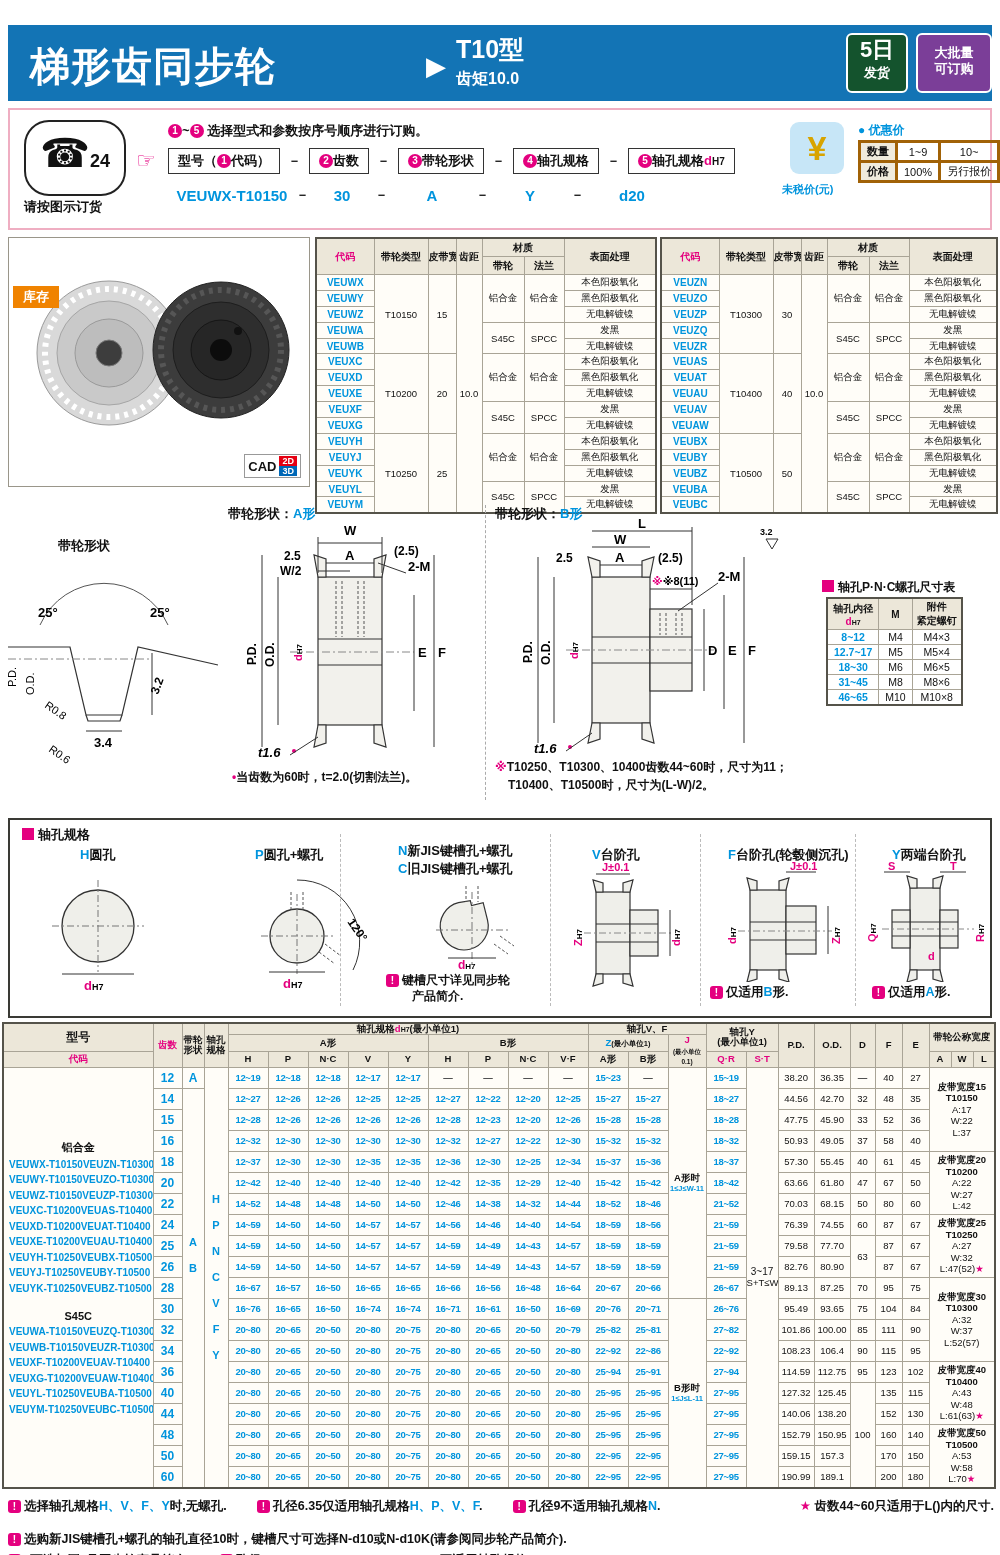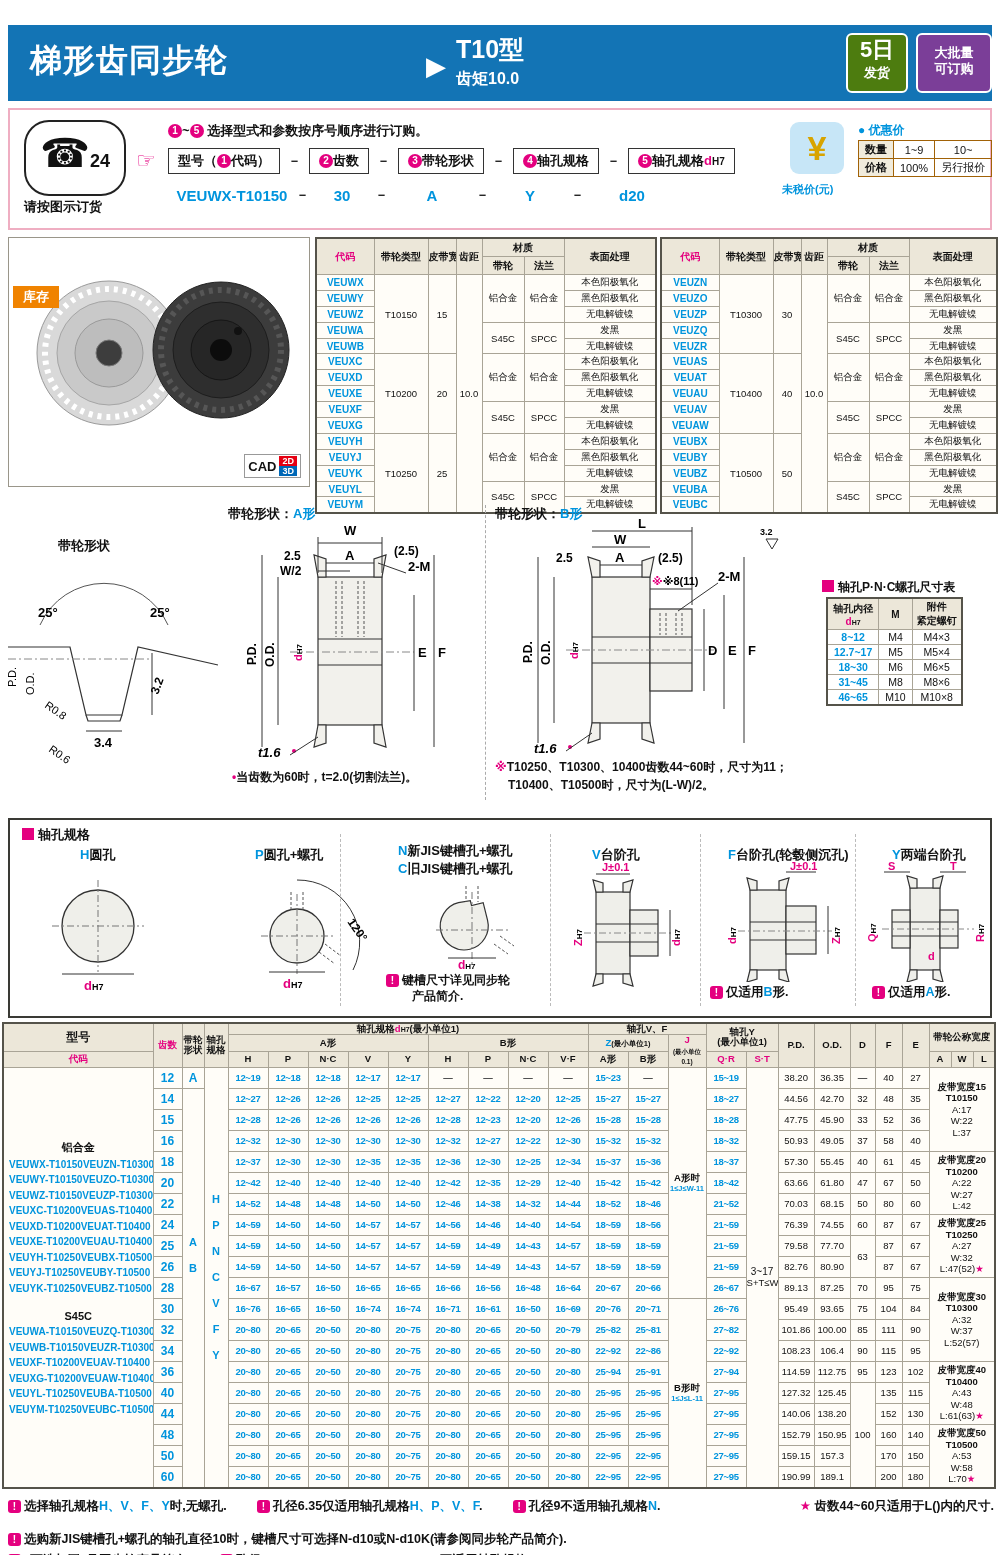--- a/index.html
+++ b/index.html
@@ -1,40 +1,40 @@
 <!DOCTYPE html>
 <html><head>
 <meta charset="utf-8">
 <style>
   body{margin:0;background:#fff;color:#111;font-family:"Liberation Sans","DejaVu Sans",sans-serif;}
   .page{position:relative;width:1000px;height:1555px;background:#fff;overflow:hidden;}
   .abs{position:absolute;}
   
   .hdr{background:#1374b5;}
-  .hdr-title{color:#fff;font-weight:bold;font-size:32px;letter-spacing:1px;}
+  .hdr-title{color:#fff;font-weight:bold;font-size:40px;letter-spacing:1px;}
   .hdr-arrow{color:#fff;font-size:26px;}
   .hdr-sub{color:#fff;font-weight:bold;font-size:25px;}
   .hdr-pitch{color:#fff;font-weight:bold;font-size:16px;}
   .badge{border:2px solid #fff;border-radius:6px;color:#fff;text-align:center;box-sizing:border-box;}
-  .badge-pink{background:#4d7c0f;}
+  .badge-pink{background:#14532d;}
   .badge-purple{background:#7b3e98;}
   .badge .b1{font-size:22px;font-weight:bold;line-height:30px;}
   .badge .b2{font-size:13px;font-weight:bold;line-height:16px;}
   
   .obox-frame{border:2px solid #efaec2;background:#fff;}
   .phone-box{border:2.5px solid #222;border-radius:14px;background:#fff;text-align:center;}
   .cnum{display:inline-block;width:14px;height:14px;border-radius:50%;background:#e4007f;color:#fff;font-size:10px;line-height:14px;text-align:center;font-weight:bold;vertical-align:1px;}
   .ordseg{border:1.6px solid #333;background:#fff;font-size:13px;font-weight:bold;padding:3px 9px;white-space:nowrap;}
   .dash{font-weight:bold;font-size:13px;}
   .exv{color:#0094dd;font-weight:bold;font-size:15px;}
   .yen-tile{background:#c7e6f7;border-radius:9px;text-align:center;color:#d8a400;font-weight:bold;font-size:34px;line-height:52px;}
   .blue{color:#0094dd;}
   .mag{color:#e4007f;}
   .small-table{border-collapse:collapse;}
-  .small-table td{border:1px solid #a16207;font-size:11px;padding:1px 6px;text-align:center;white-space:nowrap;}
+  .small-table td{border:3px solid #a16207;font-size:11px;padding:1px 6px;text-align:center;white-space:nowrap;}
   .small-table td.lbl{background:#f0ebdc;font-weight:bold;}
   
   .tb{border-collapse:collapse;table-layout:fixed;border:2px solid #55534a;background:#fffdf8;}
   .tb th,.tb td{border:1px solid #a9a496;padding:0;text-align:center;overflow:hidden;white-space:nowrap;}
   .tb th{background:#ece7d9;font-size:10px;font-weight:bold;}
   .stk td{height:14.9px;font-size:9.5px;}
   .stk th{height:17px;}
   .lnk{color:#0094dd;font-weight:bold;cursor:pointer;}
   .stk .code-cell{font-size:10px;text-align:center;}
   .spec th{font-size:9.5px;line-height:1.1;white-space:normal;}

